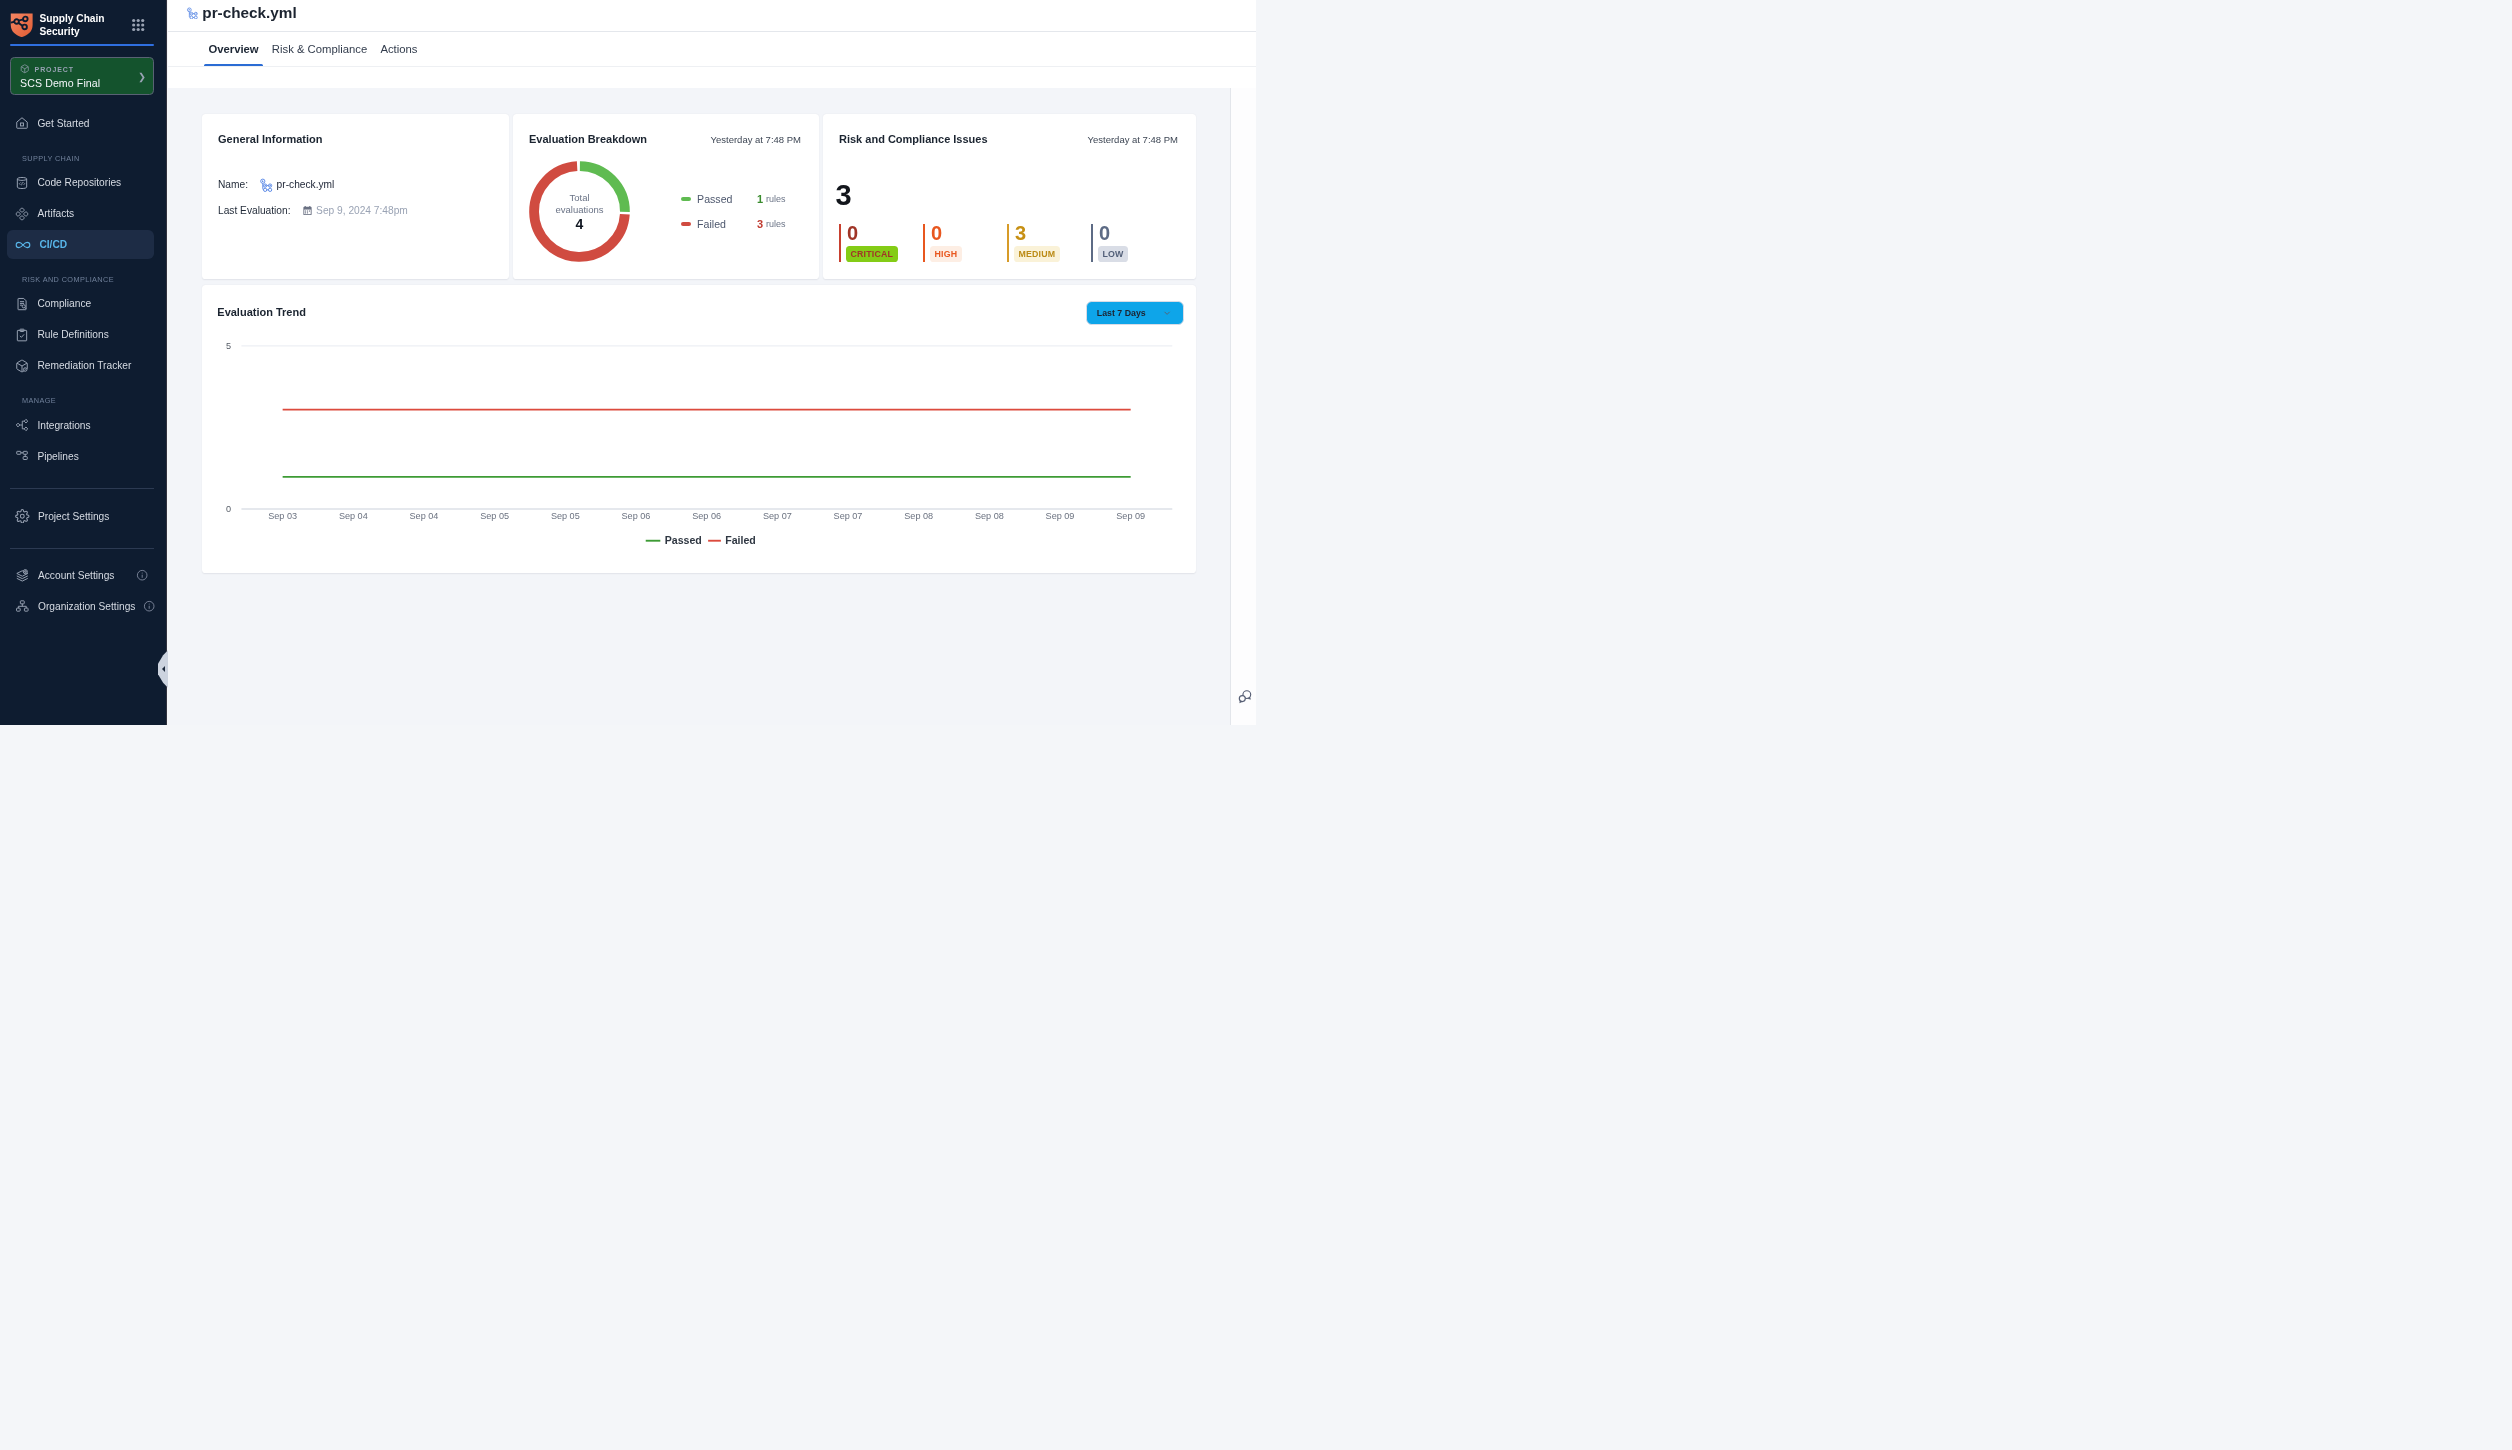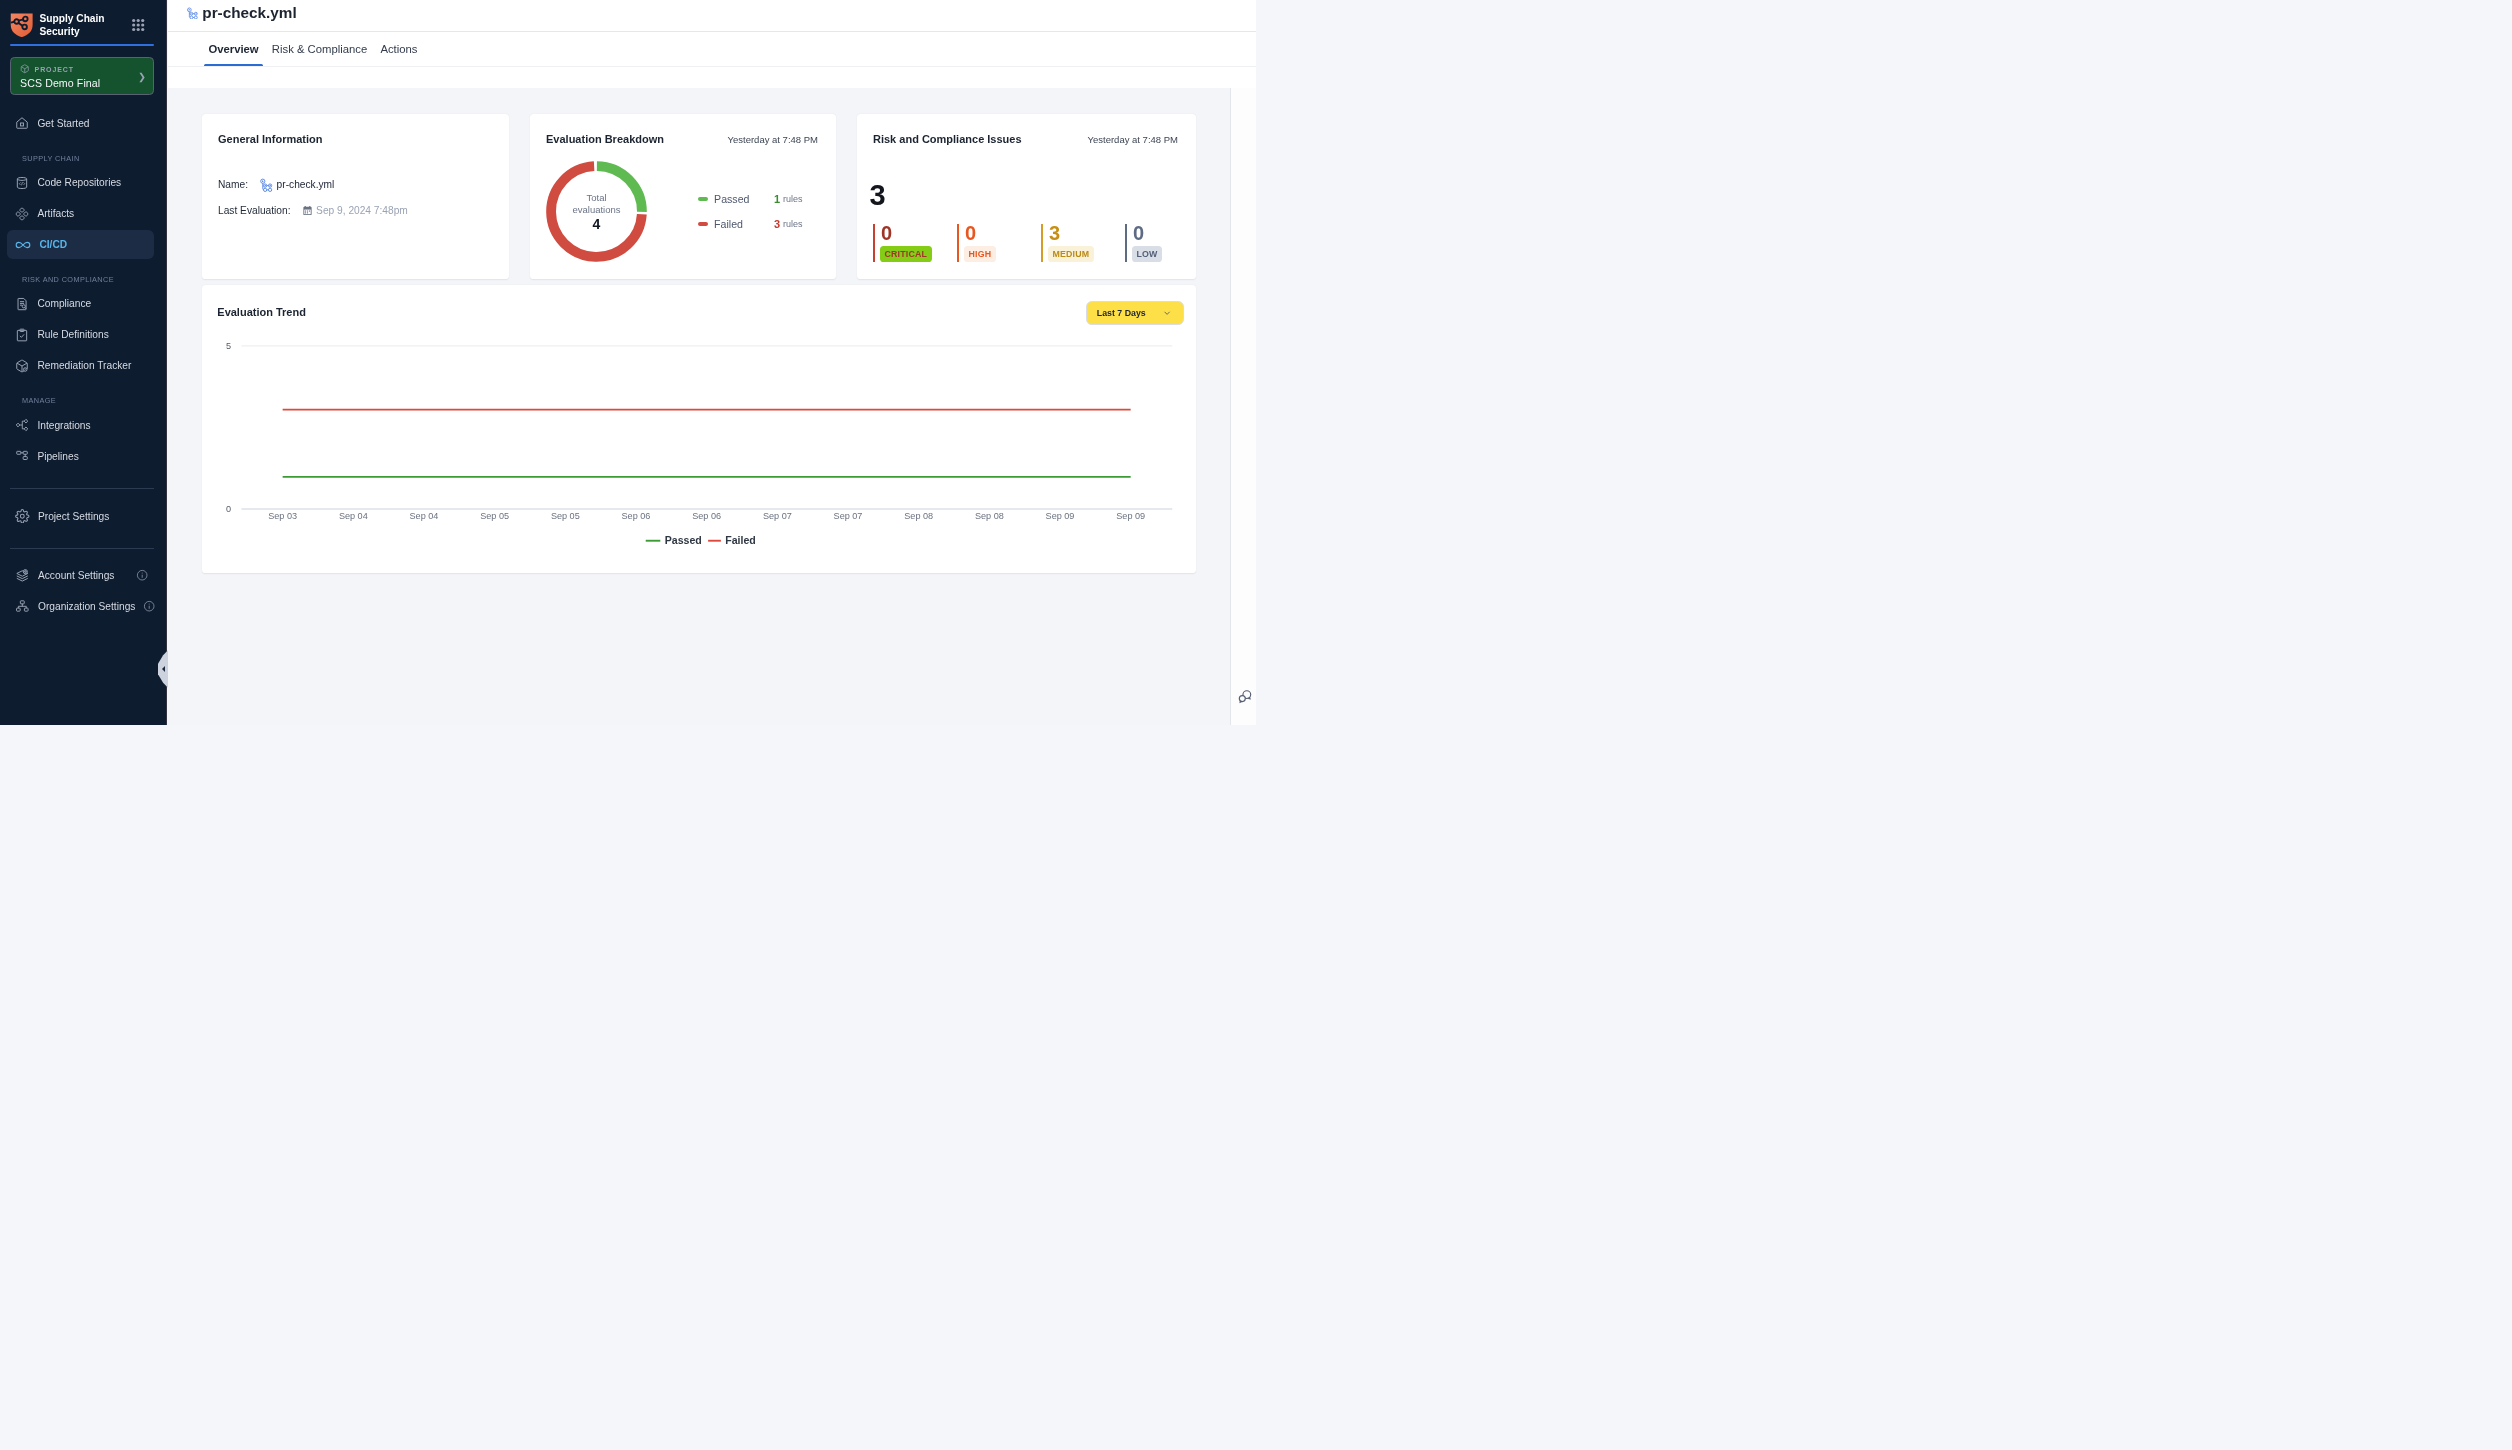--- a/index.html
+++ b/index.html
@@ -38,21 +38,21 @@
 .page-title { font-size:15.3px; font-weight:bold; color:#1c2430; margin-left:4.4px; }
 .hdr-div { height:0.7px; background:#e4e7ec; margin-top:11px; }
 .tabs { display:flex; padding-left:36px; height:35px; align-items:center; border-bottom:0.7px solid #eef0f3; }
 .tab { font-size:11.3px; color:#323c4c; padding:0 4.4px; margin-right:4.4px; height:100%; display:flex; align-items:center; position:relative; }
 .tab.active { font-weight:bold; color:#1d2735; }
 .tab.active:after { content:""; position:absolute; left:0; right:0; bottom:0; height:2.2px; background:#2b6cd4; border-radius:1.5px 1.5px 0 0; }
 
 .content { position:absolute; top:88px; left:0; right:26px; bottom:0; background:#f3f5f9; overflow:hidden; }
 .rstrip { position:absolute; top:88px; right:0; width:26px; bottom:0; background:#fdfdfe; border-left:0.7px solid #e3e6eb; }
 
-.cards { display:flex; gap:21px; margin:25.5px 34px 0 34px; }
+.cards { display:flex; gap:4px; margin:25.5px 34px 0 34px; }
 .card { background:#fff; border-radius:3.6px; box-shadow:0 0.7px 1.5px rgba(20,30,50,.08); position:relative; }
 .c1 { width:307px; height:165px; }
 .c2 { width:306px; height:165px; }
 .c3 { flex:1; height:165px; }
 .card-title { position:absolute; left:16px; top:19px; font-size:11px; font-weight:bold; color:#1b2430; }
 .c2 .card-title, .c3 .card-title { left:16px; top:19px; }
 .stamp { position:absolute; top:20.4px; right:18px; font-size:9.5px; color:#3d4654; }
 
 .gi-row { position:absolute; left:16px; display:flex; align-items:center; font-size:10.2px; white-space:nowrap; }
 .gi-label { font-weight:normal; color:#1f2836; margin-right:11px; }
@@ -70,21 +70,21 @@
 .leg-r { font-size:9px; color:#6b7487; margin-left:2.9px; }
 
 .big3 { position:absolute; left:12.4px; top:65px; font-size:29px; font-weight:bold; color:#13161c; }
 .sevs { position:absolute; left:15.7px; top:110px; display:flex; }
 .sev { width:84px; border-left:2.2px solid #000; padding-left:6.2px; height:38px; }
 .sev-n { font-size:20px; font-weight:bold; line-height:19px; margin-top:0px; }
 .sev-pill { display:inline-block; margin-left:-1.1px; margin-top:3.3px; font-size:8.8px; font-weight:bold; border-radius:3.6px; padding:2.9px 4.7px; letter-spacing:0.2px; }
 
 .trend { margin:6.6px 34px 0 34px; background:#fff; border-radius:3.6px; box-shadow:0 0.7px 1.5px rgba(20,30,50,.08); height:288px; position:relative; }
 .trend-title { position:absolute; left:15.3px; top:21px; font-size:11px; font-weight:bold; color:#1b2430; }
-.trend-sel { position:absolute; right:11.7px; top:16px; width:98px; height:24px; border:0.7px solid #d9dce6; border-radius:5.8px; display:flex; align-items:center; padding-left:9.5px; font-size:8.8px; font-weight:bold; color:#1d2330; background:#fde047; }
+.trend-sel { position:absolute; right:11.7px; top:16px; width:98px; height:24px; border:0.7px solid #d9dce6; border-radius:5.8px; display:flex; align-items:center; padding-left:9.5px; font-size:8.8px; font-weight:bold; color:#1d2330; background:#0ea5e9; }
 .trend-sel svg { margin-left:auto; margin-right:11px; }
 </style>
 </head>
 <body>
 <div class="sidebar">
   <div class="sb-logo">
     <svg width="23.4" height="25.5" viewBox="0 0 32 35">
       <defs>
           <linearGradient id="shg" x1="0" y1="0" x2="1" y2="1">
             <stop offset="0" stop-color="#f58663"></stop>

